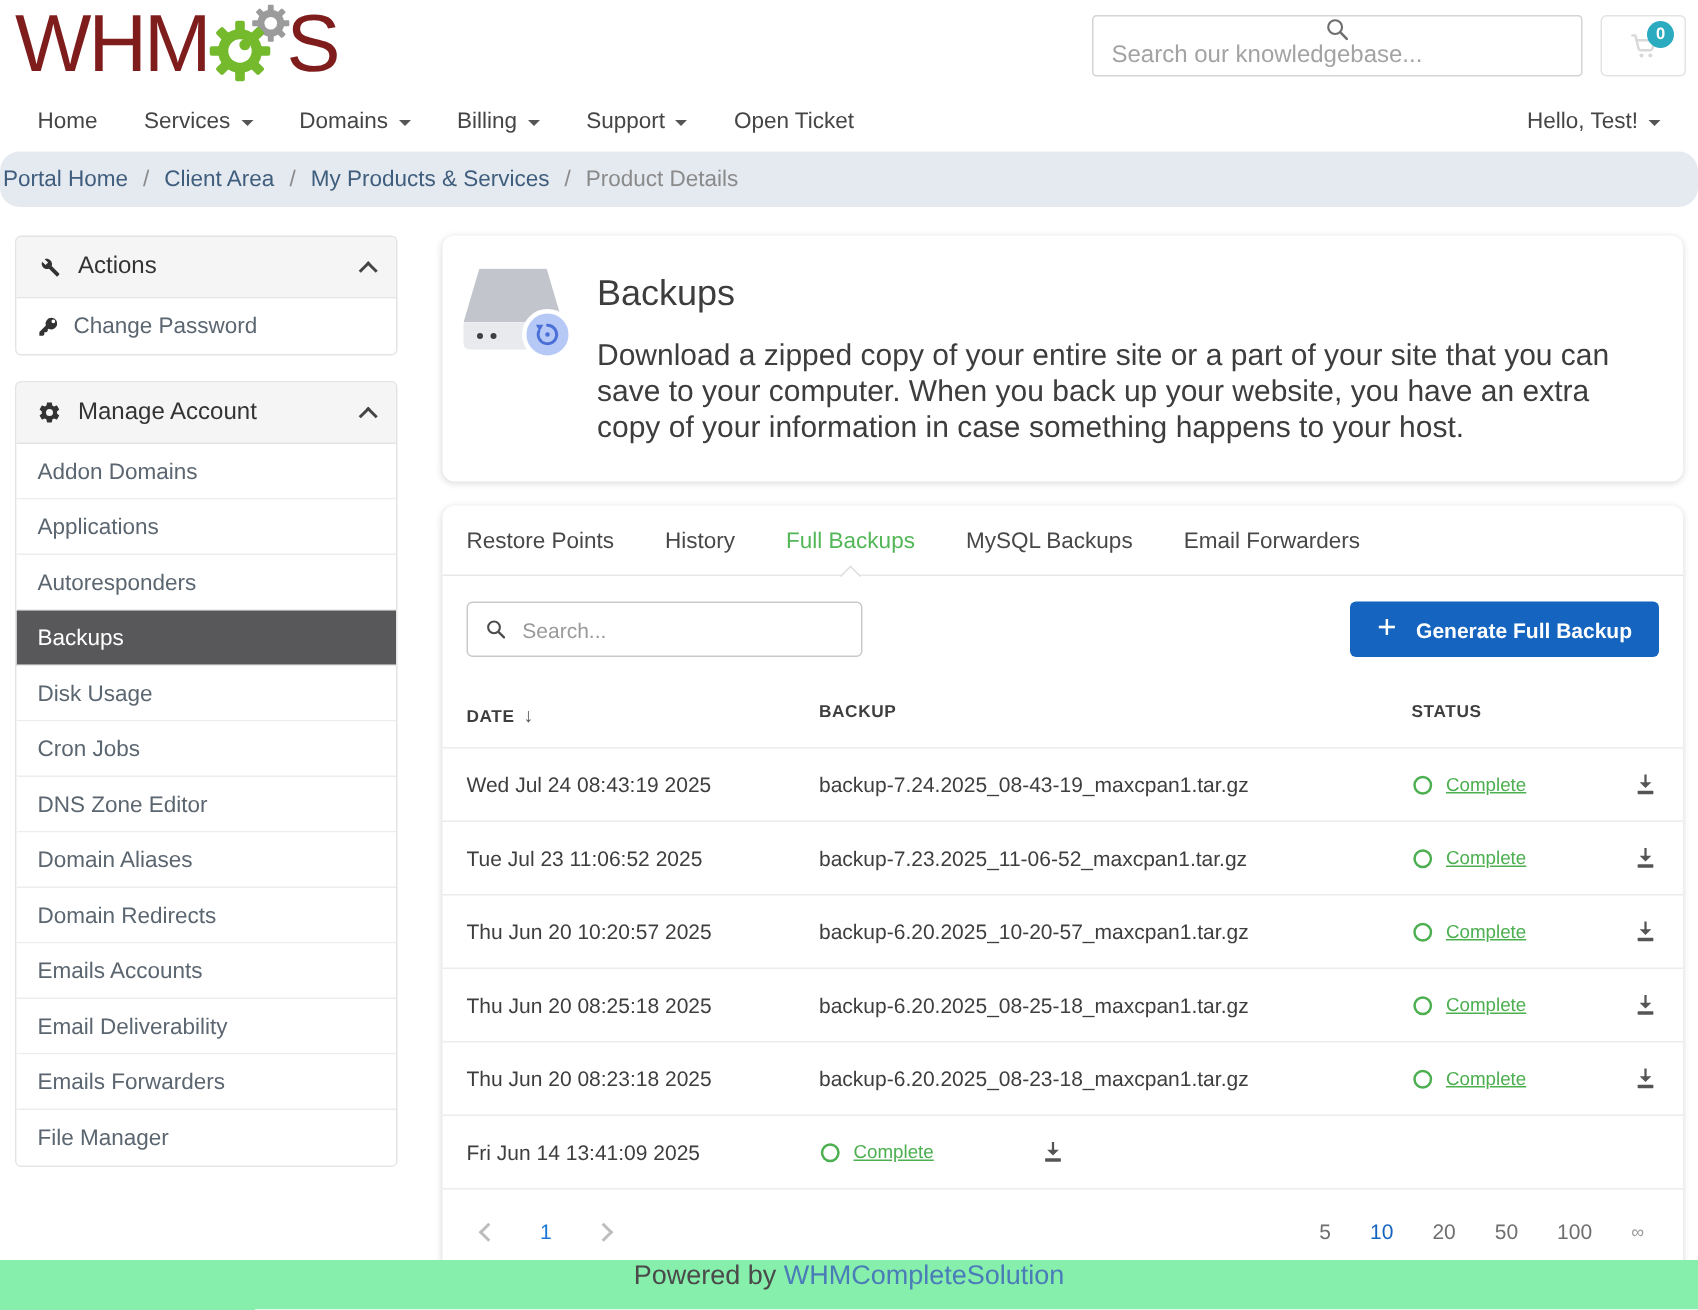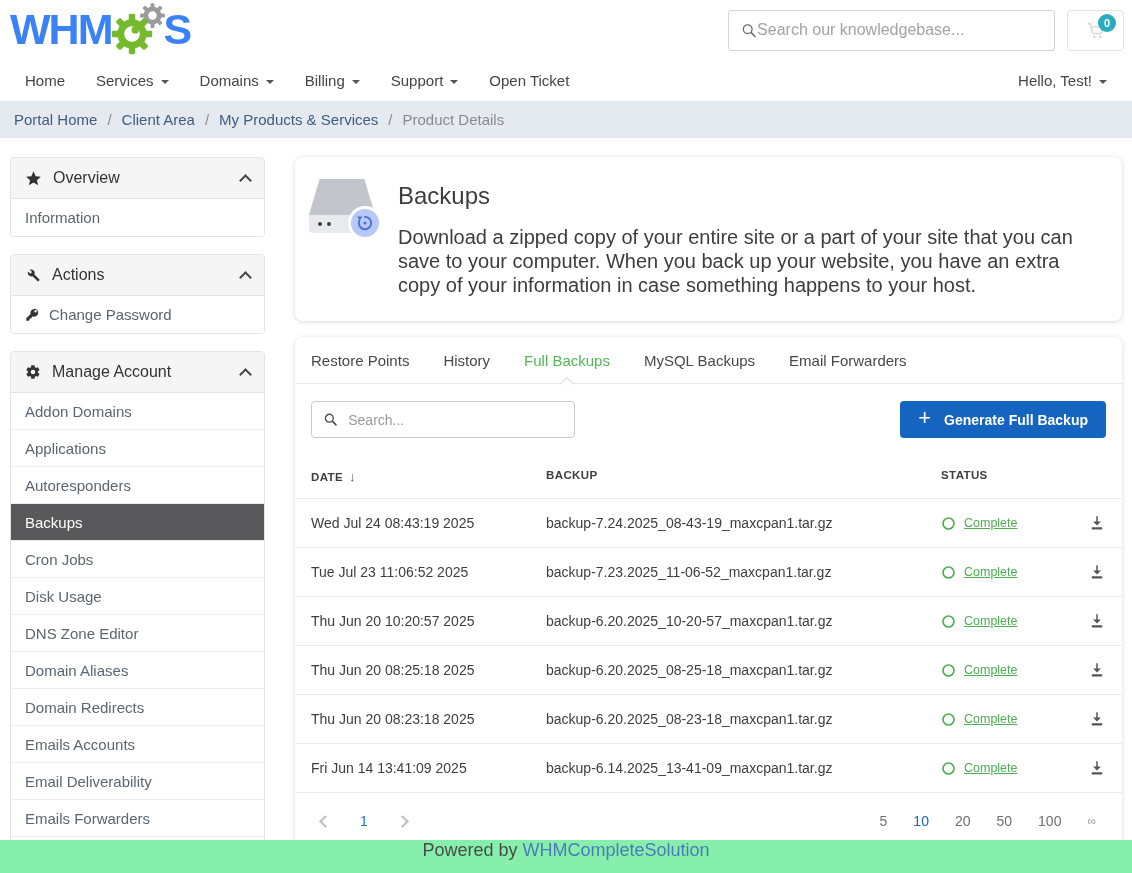--- a/index.html
+++ b/index.html
@@ -3,39 +3,39 @@
 <meta charset="utf-8">
 <style>
   * { box-sizing:border-box; margin:0; padding:0; }
   html,body { width:1132px; height:873px; }
   body { font-family:"Liberation Sans",sans-serif; background:#fff; position:relative; overflow:hidden; color:#414141; }
   a { text-decoration:none; }
 
   
   .header { height:60px; display:flex; align-items:center; padding:0 8px 0 10px; }
   .logo { display:flex; align-items:flex-start; cursor:pointer; }
-  .logo-text { font-size:43px; font-weight:bold; color:#3b82f6; letter-spacing:-2px; line-height:50px; }
+  .logo-text { font-size:54px; font-weight:normal; color:#7f1d1d; letter-spacing:-2px; line-height:50px; }
   .logo-gears { position:relative; width:54px; height:52px; margin:0 -1px; }
   .gear-green { position:absolute; left:0; bottom:0; }
   .gear-gray { position:absolute; right:-2px; top:-2px; }
   .header-right { margin-left:auto; display:flex; align-items:center; gap:12px; }
-  .kb-search { width:327px; height:41px; border:1px solid #d4d4d4; border-radius:3px; display:flex; align-items:center; padding:0 12px; gap:0; background:#fff; }
+  .kb-search { width:327px; height:41px; border:1px solid #d4d4d4; border-radius:3px; display:flex; align-items:center; padding:0 12px; gap:0; background:#fff;flex-direction:column; }
   .kb-search input { border:none; outline:none; font-size:16px; color:#444; width:100%; font-family:inherit; }
   .kb-search input::placeholder { color:#a3a3a3; }
   .cart-btn { width:57px; height:41px; border:1px solid #e3e3e3; border-radius:4px; position:relative; display:flex; align-items:center; justify-content:center; background:#fff; cursor:pointer; }
   .cart-badge { position:absolute; top:3px; right:7px; min-width:18px; height:18px; border-radius:50%; background:#2aabbf; color:#fff; font-size:11px; font-weight:bold; display:flex; align-items:center; justify-content:center; }
 
   
   .navbar { height:41px; display:flex; align-items:center; padding:0 25px; gap:31px; font-size:15px; color:#454545; }
   .nav-item { display:flex; align-items:center; gap:7px; cursor:pointer; }
   .caret { width:0; height:0; border-left:4px solid transparent; border-right:4px solid transparent; border-top:4px solid #555; margin-top:2px; }
   .nav-user { margin-left:auto; }
 
   
-  .breadcrumb { height:37px; background:#e5eaf1; display:flex; align-items:center; padding:0 14px; font-size:15px; color:#8a8a8a; gap:10px; }
+  .breadcrumb { height:37px; background:#e5eaf1; display:flex; align-items:center; padding:0 2px; font-size:15px; color:#8a8a8a; gap:10px;border-radius:13px; }
   .breadcrumb a { color:#3f5d7c; cursor:pointer; }
 
   
   .content { display:flex; padding:19px 10px 0 10px; gap:30px; }
   .sidebar { width:255px; flex:0 0 255px; }
   .main { flex:1; min-width:0; }
 
   
   .panel { border:1px solid #e4e4e4; border-radius:4px; background:#fff; margin-bottom:17px; overflow:hidden; }
   .panel-header { background:#f5f5f5; border-bottom:1px solid #e4e4e4; padding:11px 14px; display:flex; align-items:center; gap:11px; font-size:16px; color:#333; cursor:pointer; }
@@ -224,32 +224,20 @@
   <span>/</span>
   <a>My Products &amp; Services</a>
   <span>/</span>
   <span>Product Details</span>
 </div>
 
 <div class="content">
 
   <div class="sidebar">
 
-    <div class="panel">
-      <div class="panel-header">
-        <svg width="17" height="17" viewBox="0 0 24 24" fill="#333">
-          <path d="M12 1.8l3.1 6.9 7.3.7-5.5 4.9 1.6 7.2L12 17.7l-6.5 3.8 1.6-7.2L1.6 9.4l7.3-.7z"></path>
-        </svg>
-        <span>Overview</span>
-        <span class="chev"></span>
-      </div>
-      <div class="panel-item">
-        <span>Information</span>
-      </div>
-    </div>
 
     <div class="panel">
       <div class="panel-header">
         <svg width="16" height="16" viewBox="0 0 24 24" fill="#333">
           <path d="M21.7 18.6l-7.5-7.5c.75-1.9.35-4.15-1.2-5.7C11.4 3.8 9.1 3.4 7.2 4.2l3.4 3.4-2.5 2.5-3.5-3.4c-.8 1.9-.4 4.2 1.2 5.8 1.55 1.55 3.8 1.95 5.7 1.2l7.5 7.5c.3.3.8.3 1.1 0l1.5-1.5c.35-.3.35-.8.1-1.1z"></path>
         </svg>
         <span>Actions</span>
         <span class="chev"></span>
       </div>
       <div class="panel-item">
@@ -274,24 +262,24 @@
       <div class="panel-item">
           <span>Applications</span>
         </div>
       <div class="panel-item">
           <span>Autoresponders</span>
         </div>
       <div class="panel-item active">
           <span>Backups</span>
         </div>
       <div class="panel-item">
+          <span>Disk Usage</span>
+        </div>
+      <div class="panel-item">
           <span>Cron Jobs</span>
-        </div>
-      <div class="panel-item">
-          <span>Disk Usage</span>
         </div>
       <div class="panel-item">
           <span>DNS Zone Editor</span>
         </div>
       <div class="panel-item">
           <span>Domain Aliases</span>
         </div>
       <div class="panel-item">
           <span>Domain Redirects</span>
         </div>
@@ -470,21 +458,20 @@
             <span class="dl">
               <svg width="18" height="18" viewBox="0 0 24 24" fill="#555">
                 <path d="M11 3h2v7h4.2L12 15.2 6.8 10H11z"></path>
                 <rect x="5" y="17.6" width="14" height="3" rx=".6"></rect>
               </svg>
             </span>
           </span>
       </div>
       <div class="trow">
         <span class="col-date">Fri Jun 14 13:41:09 2025</span>
-        <span class="col-backup">backup-6.14.2025_13-41-09_maxcpan1.tar.gz</span>
         <span class="col-status">
             <span class="status">
               <svg width="15" height="15" viewBox="0 0 20 20">
                 <circle cx="10" cy="10" r="7.3" fill="none" stroke="#4caf50" stroke-width="2.2"></circle>
               </svg>
               <span>Complete</span>
             </span>
           </span>
         <span class="col-action">
             <span class="dl">

